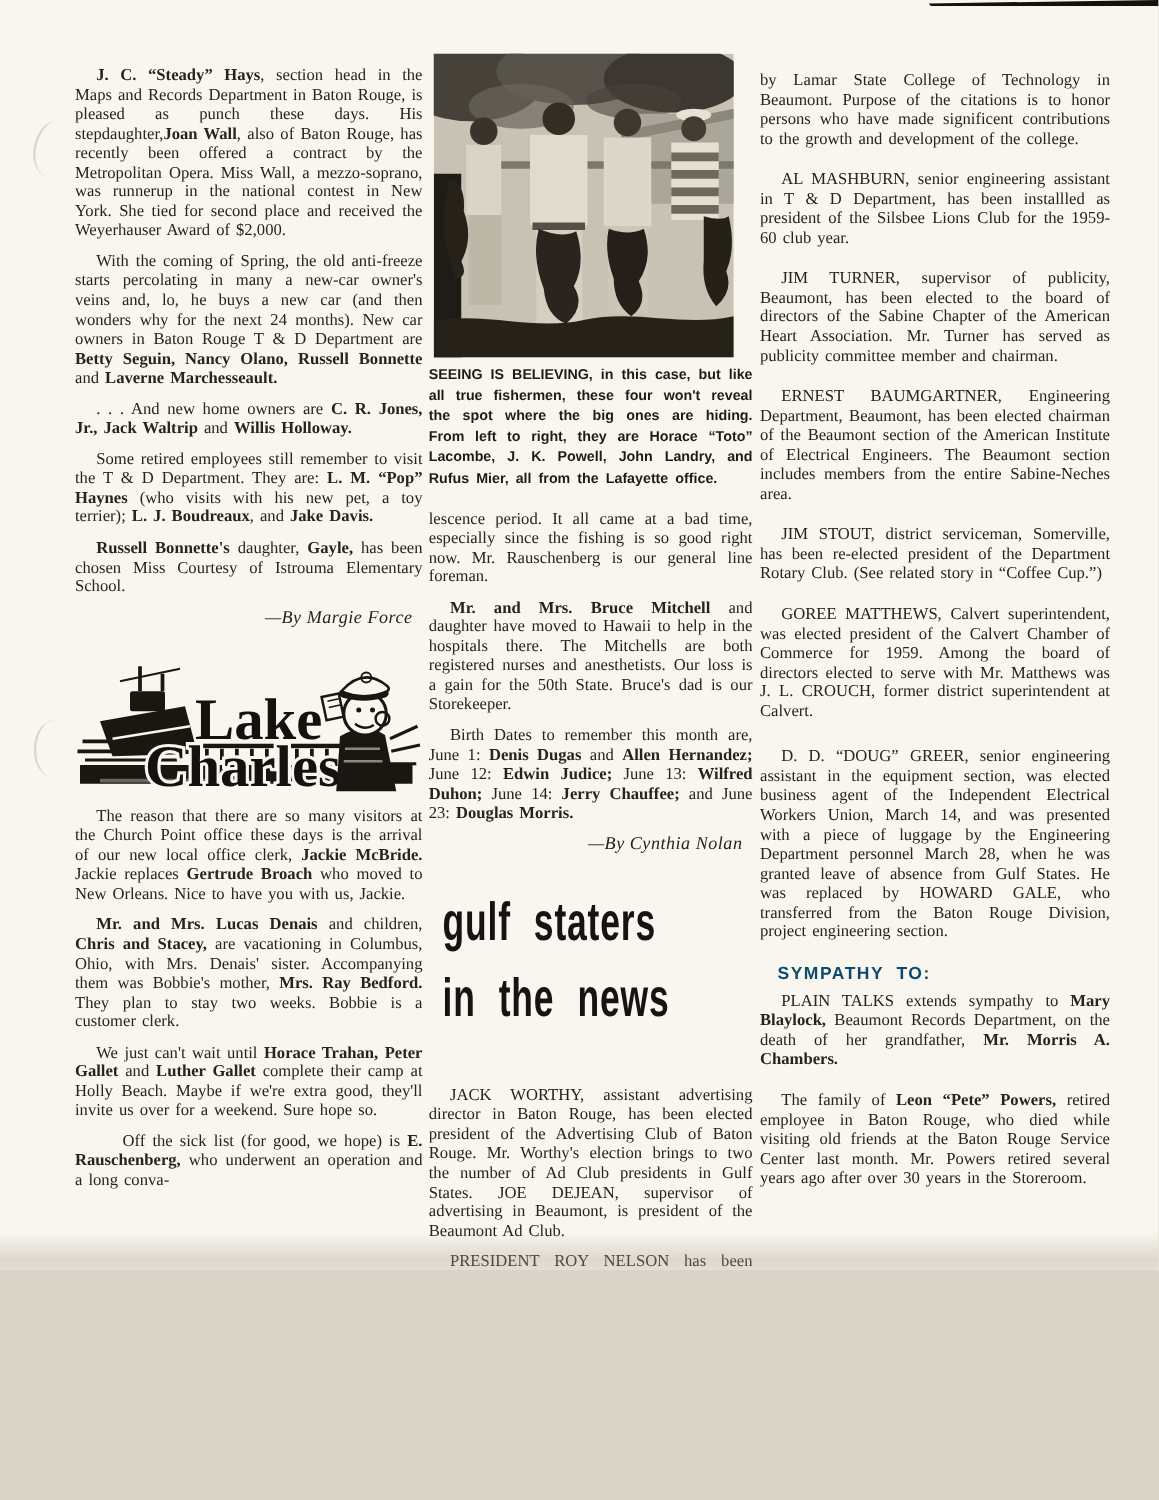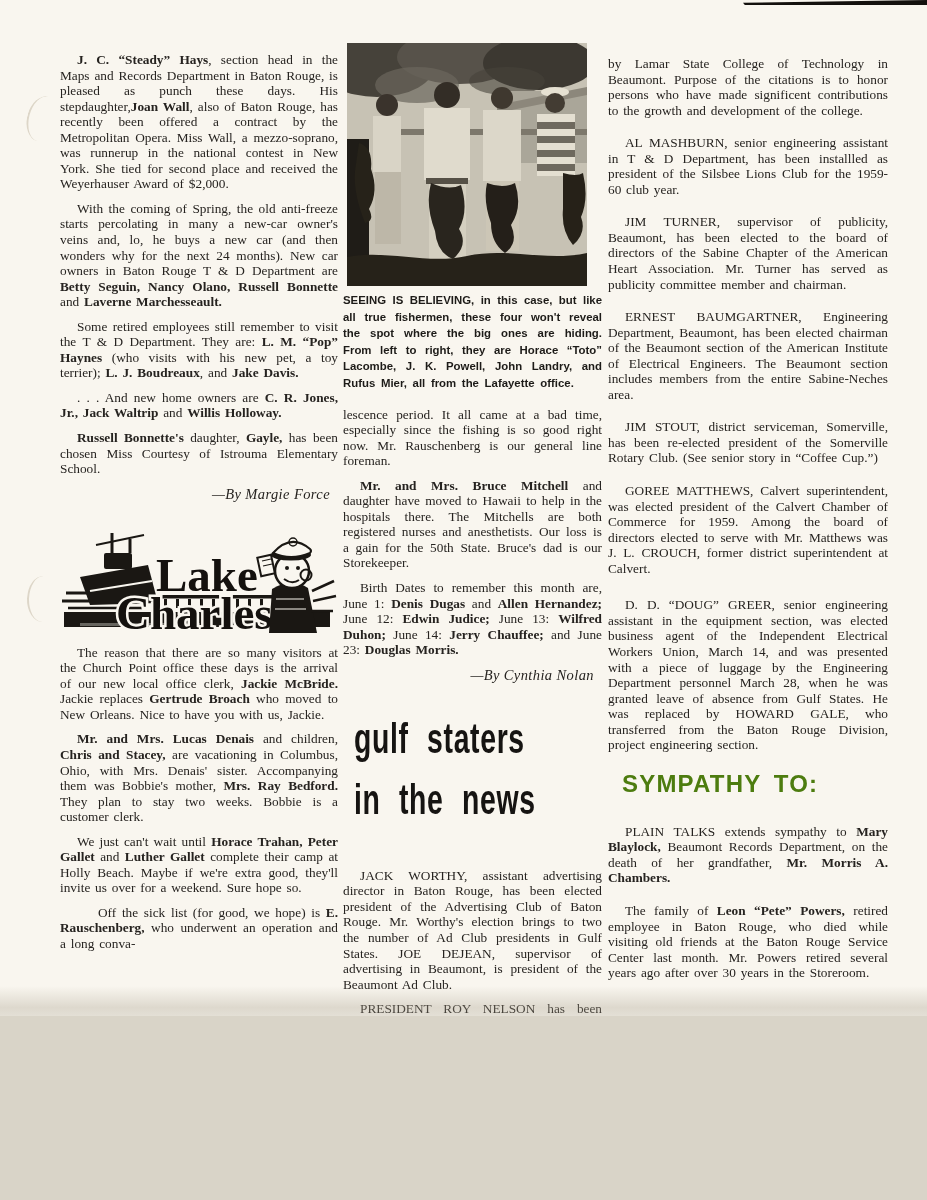--- a/index.html
+++ b/index.html
@@ -39,22 +39,22 @@
     line-height:16.6px;text-align:justify;word-spacing:2.5px;margin:6px 0 15px;color:#1d1b18;}
   
   .news-heading{display:flex;gap:11px;margin:24px 0 16px;align-items:flex-start;}
   .nh-bar{width:13px;height:140px;margin-top:4px;
     background:repeating-linear-gradient(to bottom,#2e2b26 0 2px,#f9f6ef 2px 5px);}
   .nh-line{font-family:"Liberation Sans",sans-serif;font-weight:700;font-size:43px;
     line-height:61px;transform:scaleX(.66);transform-origin:left center;
     white-space:nowrap;word-spacing:15px;letter-spacing:1px;color:#161412;}
   
   .sympathy-heading{font-family:"Liberation Sans",sans-serif;font-weight:700;
-    font-size:24px;letter-spacing:1.2px;word-spacing:5px;color:#4d7c0f;
-    margin:14px 0 26px;text-indent:14px;}
+    font-size:14px;letter-spacing:1.2px;word-spacing:5px;color:#0c4a6e;
+    margin:14px 0 7px;text-indent:14px;}
   
   .logo{margin:2px 0 10px;}
   .logo svg{display:block;width:278px;height:120px;}
   
   .footer-left{position:absolute;left:62px;top:1124px;font-style:italic;font-weight:700;
     font-size:15px;letter-spacing:.5px;}
   .footer-right{position:absolute;right:42px;top:1129px;font-style:italic;font-weight:700;
     font-size:20px;letter-spacing:.5px;}
 </style>
 </head>
@@ -63,22 +63,22 @@
 <div class="sheet">
 
   <div class="topbar"></div>
   <div class="curl curl1"></div>
   <div class="curl curl2"></div>
   <div class="curl curl3"></div>
 
   <div class="col col-left">
     <p class="para"><b>J. C. “Steady” Hays</b>, section head in the Maps and Records Department in Baton Rouge, is pleased as punch these days. His stepdaughter,<b>Joan Wall</b>, also of Baton Rouge, has recently been offered a contract by the Metropolitan Opera. Miss Wall, a mezzo-soprano, was runnerup in the national contest in New York. She tied for second place and received the Weyerhauser Award of $2,000.</p>
     <p class="para">With the coming of Spring, the old anti-freeze starts percolating in many a new-car owner's veins and, lo, he buys a new car (and then wonders why for the next 24 months).  New car owners in Baton Rouge T &amp; D Department are <b>Betty Seguin, Nancy Olano, Russell Bonnette</b> and <b>Laverne Marchesseault.</b></p>
+    <p class="para">. . . And new home owners are <b>C. R. Jones, Jr., Jack Waltrip</b> and <b>Willis Holloway.</b></p>
     <p class="para">Some retired employees still remember to visit the T &amp; D Department. They are: <b>L. M. “Pop” Haynes</b> (who visits with his new pet, a toy terrier); <b>L. J. Boudreaux</b>, and <b>Jake Davis.</b></p>
-    <p class="para">. . . And new home owners are <b>C. R. Jones, Jr., Jack Waltrip</b> and <b>Willis Holloway.</b></p>
     <p class="para"><b>Russell Bonnette's</b> daughter, <b>Gayle,</b> has been chosen Miss Courtesy of Istrouma Elementary School.</p>
     <div class="byline">—By Margie Force</div>
 
     <div class="logo">
       <svg viewBox="0 0 278 120">
 
         <g>
           <rect x="4" y="97" width="266" height="15" fill="#1a1713"></rect>
           <rect x="20" y="108" width="120" height="3" fill="#f9f6ef" opacity=".35"></rect>
           <line x1="6" y1="78" x2="58" y2="78" stroke="#1a1713" stroke-width="3"></line>
@@ -207,21 +207,21 @@
 
     <p class="para">JACK WORTHY, assistant advertising director in Baton Rouge, has been elected president of the Advertising Club of Baton Rouge.  Mr. Worthy's election brings to two the number of Ad Club presidents in Gulf States. JOE DEJEAN, supervisor of advertising in Beaumont, is president of the Beaumont Ad Club.</p>
     <p class="para">PRESIDENT ROY NELSON has been named one of the three recipients of the Lamar Citation Club presented</p>
   </div>
 
   <div class="col col-right">
     <p class="para noindent">by Lamar State College of Technology in Beaumont.  Purpose of the citations is to honor persons who have made significent contributions to the growth and development of the college.</p>
     <p class="para">AL MASHBURN, senior engineering assistant in T &amp; D Department, has been installled as president of the Silsbee Lions Club for the 1959-60 club year.</p>
     <p class="para">JIM TURNER, supervisor of publicity, Beaumont, has been elected to the board of directors of the Sabine Chapter of the American Heart Association. Mr. Turner has served as publicity committee member and chairman.</p>
     <p class="para">ERNEST BAUMGARTNER, Engineering Department, Beaumont, has been elected chairman of the Beaumont section of the American Institute of Electrical Engineers.  The Beaumont section includes members from the entire Sabine-Neches area.</p>
-    <p class="para">JIM STOUT, district serviceman, Somerville, has been re-elected president of the Somerville Rotary Club. (See senior story in “Coffee Cup.”)</p>
+    <p class="para">JIM STOUT, district serviceman, Somerville, has been re-elected president of the Department Rotary Club. (See related story in “Coffee Cup.”)</p>
     <p class="para tight">GOREE MATTHEWS, Calvert superintendent, was elected president of the Calvert Chamber of Commerce for 1959.  Among the board of directors elected to serve with Mr. Matthews was J. L. CROUCH, former district superintendent at Calvert.</p>
     <p class="para">D. D. “DOUG” GREER, senior engineering assistant in the equipment section, was elected business agent of the Independent Electrical Workers Union, March 14, and was presented with a piece of luggage by the Engineering Department personnel March 28, when he was granted leave of absence from Gulf States.  He was replaced by HOWARD GALE, who transferred from the Baton Rouge Division, project engineering section.</p>
 
     <h2 class="sympathy-heading">SYMPATHY TO:</h2>
 
     <p class="para">PLAIN TALKS extends sympathy to <b>Mary Blaylock,</b> Beaumont Records Department, on the death of her grandfather, <b>Mr. Morris A. Chambers.</b></p>
     <p class="para">The family of <b>Leon “Pete” Powers,</b> retired employee in Baton Rouge, who died while visiting old friends at the Baton Rouge Service Center last month.  Mr. Powers retired several years ago after over 30 years in the Storeroom.</p>
   </div>
 
   <div class="footer-left">June, 1959</div>

